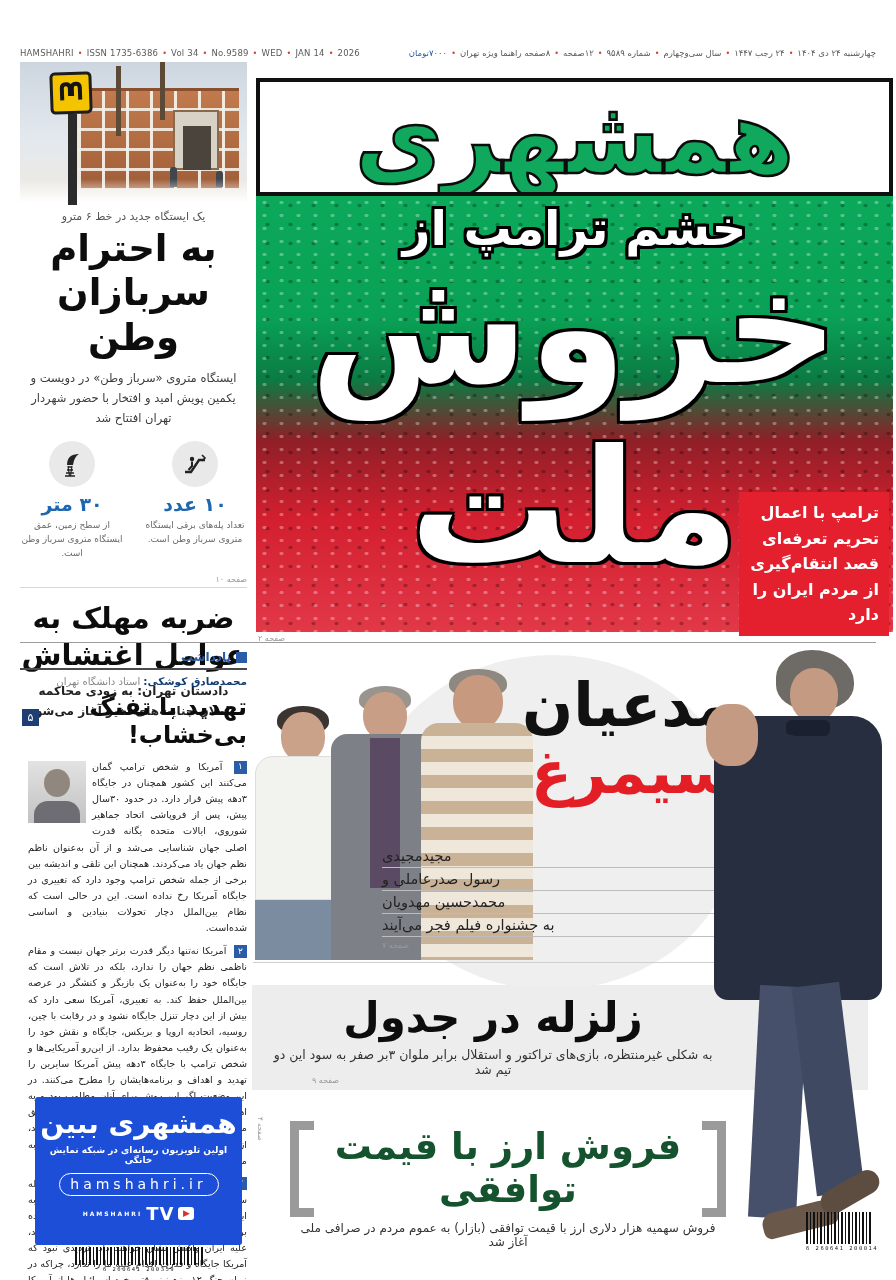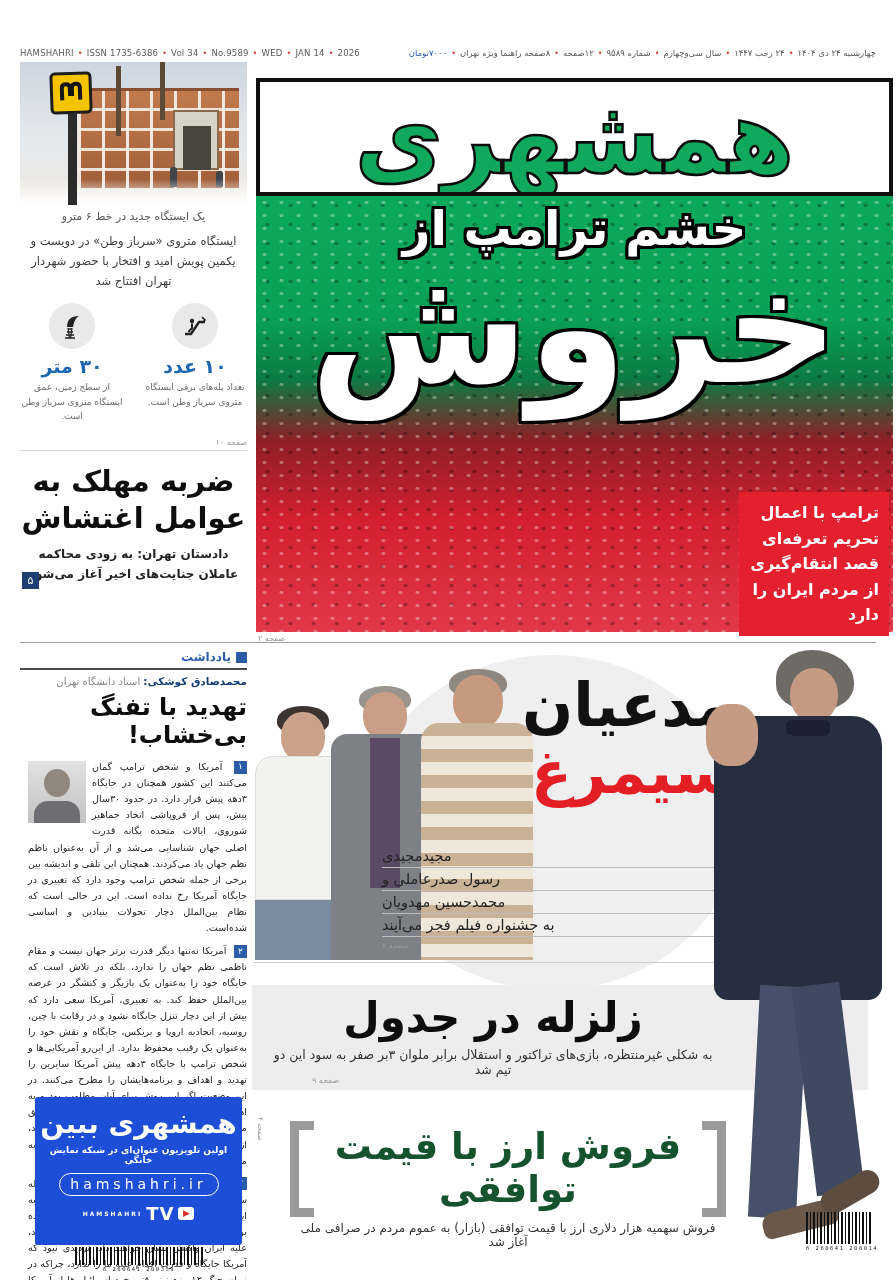--- a/index.html
+++ b/index.html
@@ -169,20 +169,21 @@
       <div class="mp-pole"></div>
       <div class="mp-sign">
         <svg class="icon-svg" width="26" height="26" viewBox="0 0 26 26">
             <path d="M4 20 L4 8 Q4 4 8 4 Q12 4 12 8 L12 14 L14 14 L14 8 Q14 4 18 4 Q22 4 22 8 L22 20" fill="none" stroke="#151515" stroke-width="4"></path>
           </svg>
       </div>
       <div class="mp-person" style="left:150px;"></div>
       <div class="mp-person" style="left:196px; height:16px;"></div>
     </div>
     <div class="photo-caption">یک ایستگاه جدید در خط ۶ مترو</div>
+    <div class="metro-headline">به احترام سربازان وطن</div>
     <div class="metro-deck">ایستگاه متروی «سرباز وطن» در دویست و یکمین پویش امید و افتخار با حضور شهردار تهران افتتاح شد</div>
 
     <div class="stats">
       <div class="stat">
         <div class="stat-circle">
           <svg class="icon-svg" width="26" height="26" viewBox="0 0 26 26">
               <path d="M3 21 L9 21 L17 9 L23 9" fill="none" stroke="#222" stroke-width="2.4"></path>
               <circle cx="10" cy="8" r="2.2" fill="#222"></circle>
               <path d="M10 10.5 L10 15 L6.5 19" fill="none" stroke="#222" stroke-width="2"></path>
               <path d="M20 4 l3 3 -3 3" fill="none" stroke="#222" stroke-width="1.6"></path>
@@ -213,20 +214,21 @@
     </div>
   </div>
 
   <div class="lead">
     <div class="lead-logo">
       <div class="lead-logo-text">همشهری</div>
     </div>
     <div class="crowd">
       <div class="outline-text lead-kicker">خشم ترامپ از</div>
       <div class="outline-text lead-mega1">خروش</div>
+      <div class="outline-text lead-mega2">ملت</div>
       <div class="lead-side-note">ترامپ با اعمال تحریم تعرفه‌ای قصد انتقام‌گیری از مردم ایران را دارد</div>
     </div>
   </div>
   <div class="lead-page-ref">صفحه ۲</div>
 
   <div class="rule-full"></div>
 
   <div class="opinion">
     <div class="opinion-label">
       <span class="note-sq"></span>
@@ -315,21 +317,21 @@
     <div class="coach-arm"></div>
     <div class="coach-hands"></div>
     <div class="coach-leg1"></div>
     <div class="coach-leg2"></div>
     <div class="coach-shoe1"></div>
     <div class="coach-shoe2"></div>
   </div>
 
   <div class="promo">
     <div class="promo-title">همشهری ببین</div>
-    <div class="promo-subtitle">اولین تلویزیون عنوان‌ای در شبکه نمایش خانگی</div>
+    <div class="promo-subtitle">اولین تلویزیون رسانه‌ای در شبکه نمایش خانگی</div>
     <div class="promo-url">hamshahri.ir</div>
     <div class="promo-tv">
       <span class="promo-brand-small">HAMSHAHRI</span>
       <span class="promo-brand-big">TV</span>
       <span class="play-box">▶</span>
     </div>
   </div>
 
   <div class="barcode barcode-left">
     <div class="bars"></div>

